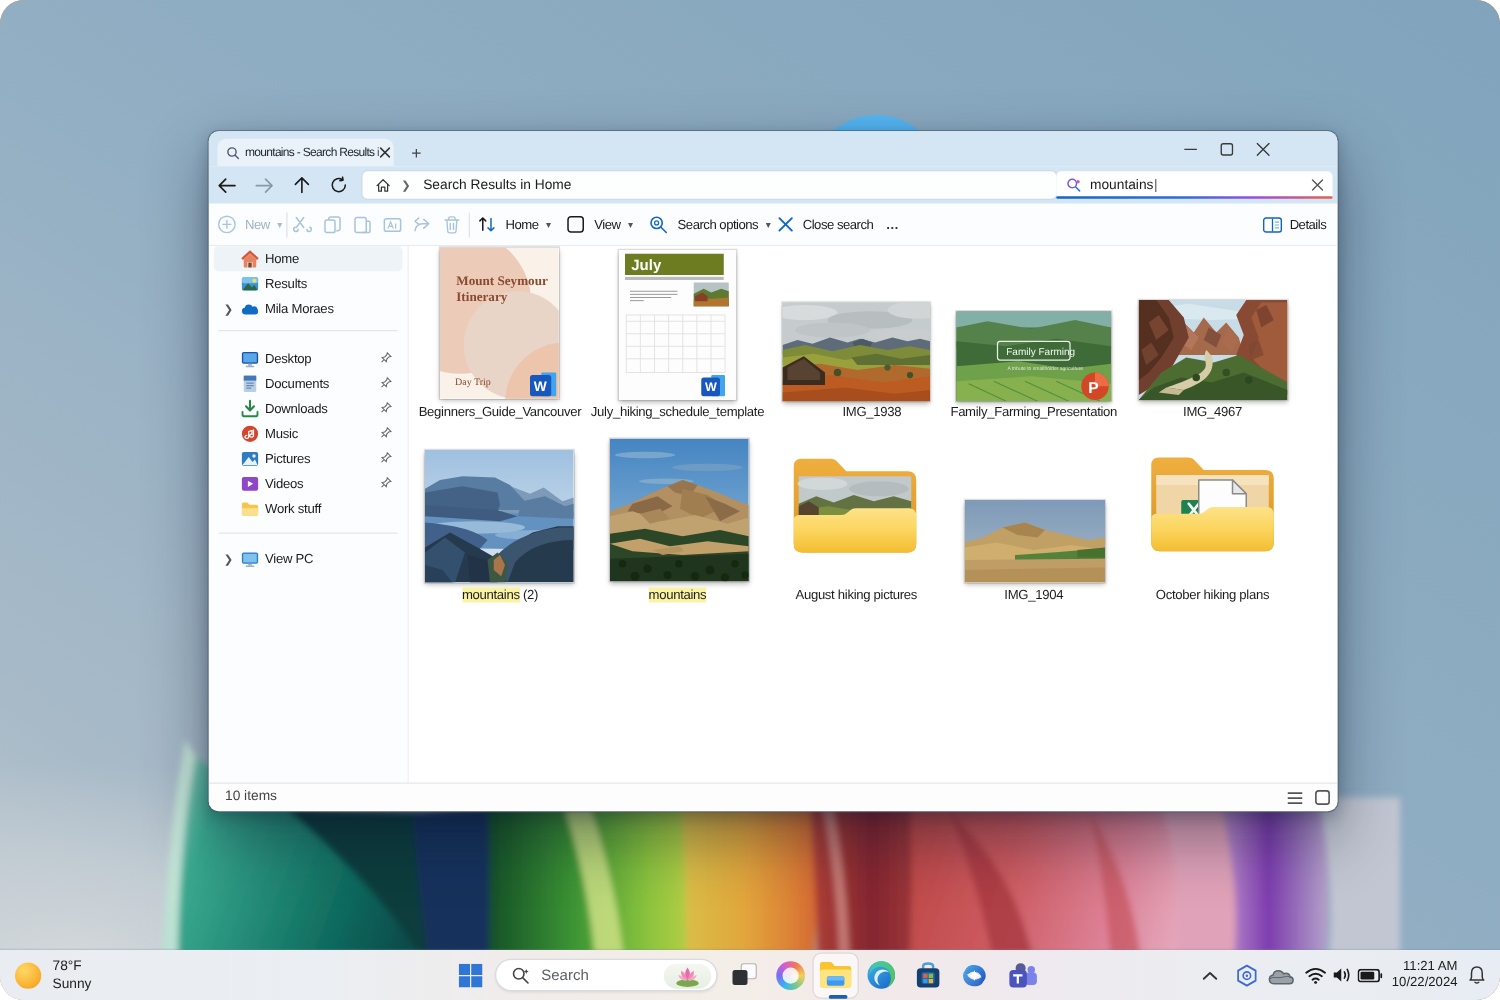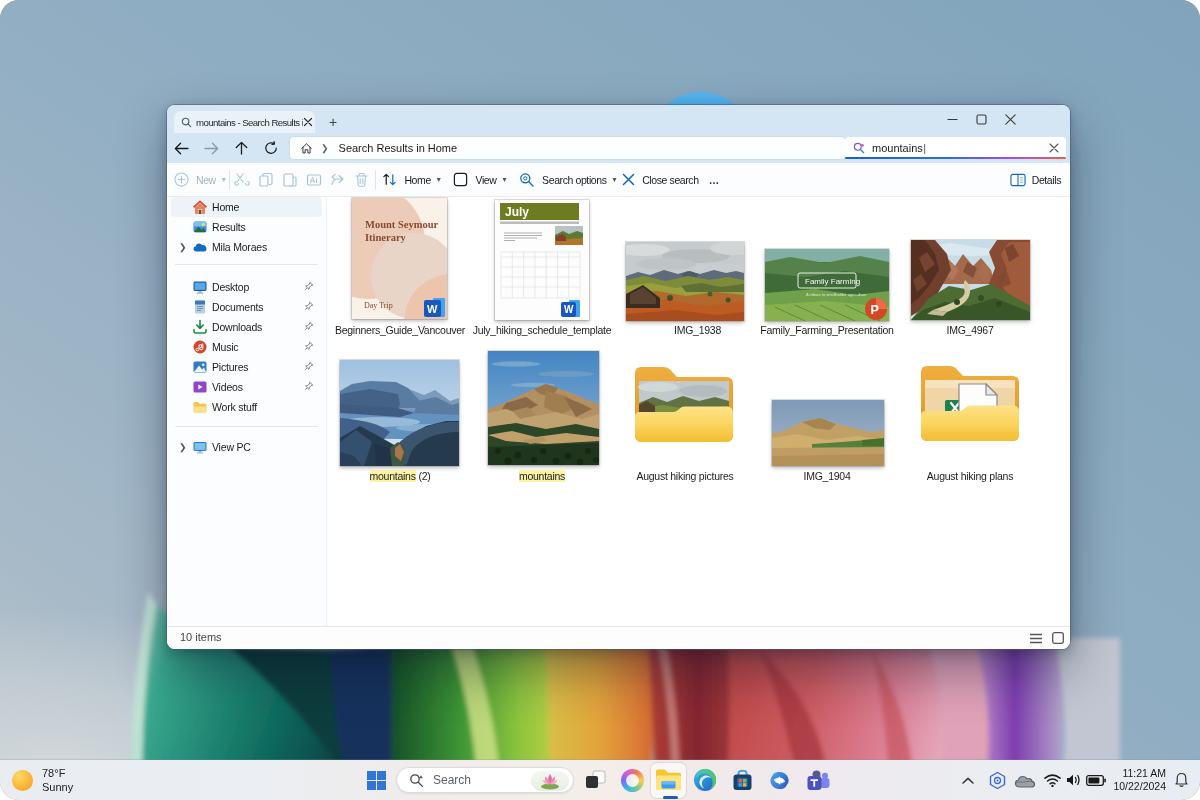--- a/index.html
+++ b/index.html
@@ -633,21 +633,21 @@
 
         <div class="lbl" style="left:-17px;top:127px;width:180px">Beginners_Guide_Vancouver</div>
         <div class="lbl" style="left:125px;top:127px;width:180px">July_hiking_schedule_template</div>
         <div class="lbl" style="left:268px;top:127px;width:205px">IMG_1938</div>
         <div class="lbl" style="left:410px;top:127px;width:180px">Family_Farming_Presentation</div>
         <div class="lbl" style="left:553px;top:127px;width:180px">IMG_4967</div>
         <div class="lbl" style="left:-17px;top:273px;width:180px"><span class="hl">mountains</span> (2)</div>
         <div class="lbl" style="left:125px;top:273px;width:180px"><span class="hl">mountains</span></div>
         <div class="lbl" style="left:268px;top:273px;width:180px">August hiking pictures</div>
         <div class="lbl" style="left:410px;top:273px;width:180px">IMG_1904</div>
-        <div class="lbl" style="left:553px;top:273px;width:180px">August hiking plans</div>
+        <div class="lbl" style="left:553px;top:273px;width:180px">October hiking plans</div>
       </div>
     </div>
     <div id="status">
       <span style="position:absolute;left:13px;top:4px">10 items</span>
       <svg style="position:absolute;left:863px;top:6px" width="12" height="11" viewBox="0 0 12 11">
           <path d="M0,1.5 L12,1.5 M0,5.5 L12,5.5 M0,9.5 L12,9.5" stroke="#555" stroke-width="1.3"></path>
         </svg>
       <svg style="position:absolute;left:885px;top:5px" width="12" height="12" viewBox="0 0 12 12">
           <rect x="0.7" y="0.7" width="10.6" height="10.6" rx="2" fill="none" stroke="#555" stroke-width="1.3"></rect>
         </svg>

